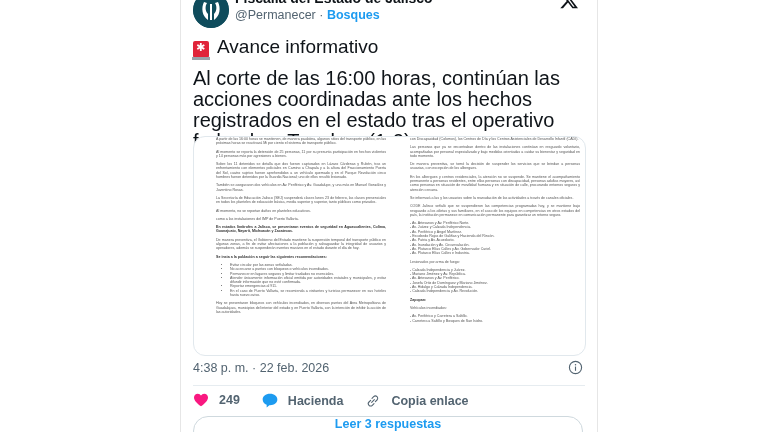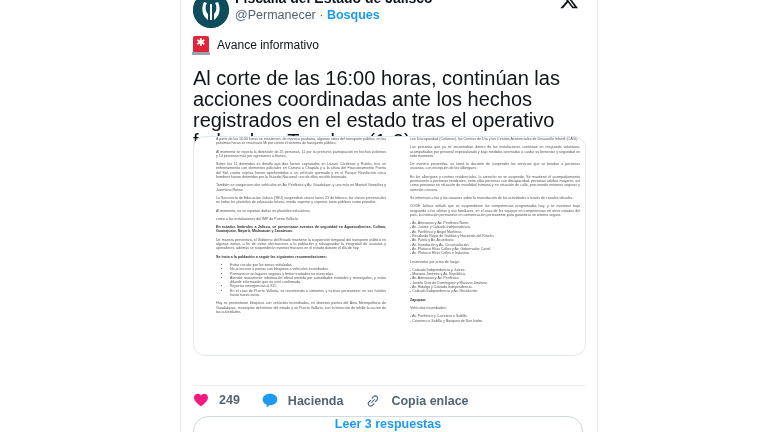--- a/index.html
+++ b/index.html
@@ -22,21 +22,21 @@
   .name {
     position:absolute; left:42px; top:2px; font-weight:bold; font-size:14px; color:#0f1419;
     white-space:nowrap;
   }
   .handle-row { position:absolute; left:42px; top:20px; font-size:12.5px; color:#536471; white-space:nowrap; }
   .follow { color:#1d9bf0; font-weight:bold; cursor:pointer; }
   .close-x {
     position:absolute; right:6px; top:2px; width:20px; height:20px; cursor:pointer;
   }
   .headline {
-    position:absolute; left:12px; top:48px; font-size:12px; color:#0f1419; display:flex; align-items:center;
+    position:absolute; left:12px; top:48px; font-size:19px; color:#0f1419; display:flex; align-items:flex-end;
   }
   .siren {
     width:16px; height:17px; margin-right:8px; position:relative;
     background:#e0243a; border-radius:2px;
   }
   .siren::after {
     content:"✱"; color:#fff; font-size:11px; position:absolute; left:3px; top:0px;
   }
   .siren::before {
     content:""; position:absolute; left:-1px; bottom:-2px; width:18px; height:3px; background:#9aa3ab;
@@ -151,20 +151,28 @@
       <p style="margin:0">- Josefa Ortiz de Domínguez y Mariano Jiménez.</p>
       <p style="margin:0">- Av. Hidalgo y Calzada Independencia.</p>
       <p>- Calzada Independencia y Av. Revolución.</p>
       <p class="b">Zapopan:</p>
       <p>Vehículos incendiados:</p>
       <p style="margin:0">- Av. Periférico y Carretera a Saltillo.</p>
       <p style="margin:0">- Carretera a Saltillo y Bosques de San Isidro.</p>
     </div>
   </div>
 
+  <div class="meta">
+    <span>4:38 p. m. · 22 feb. 2026</span>
+    <svg class="info-icon" viewBox="0 0 16 16">
+      <circle cx="8" cy="8" r="6.5" fill="none" stroke="#536471" stroke-width="1.2"></circle>
+      <rect x="7.4" y="7" width="1.2" height="4.5" fill="#536471"></rect>
+      <circle cx="8" cy="5" r="0.8" fill="#536471"></circle>
+    </svg>
+  </div>
 
   <div class="sep"></div>
 
   <div class="actions">
     <div class="action">
       <svg width="16" height="14" viewBox="0 0 24 22">
         <path d="M12 21 C5 15.5 1 11.5 1 7 C1 3.5 3.7 1 7 1 C9.2 1 11 2.2 12 4 C13 2.2 14.8 1 17 1 C20.3 1 23 3.5 23 7 C23 11.5 19 15.5 12 21 Z" fill="#f91880"></path>
       </svg>
       <span>249</span>
     </div>

